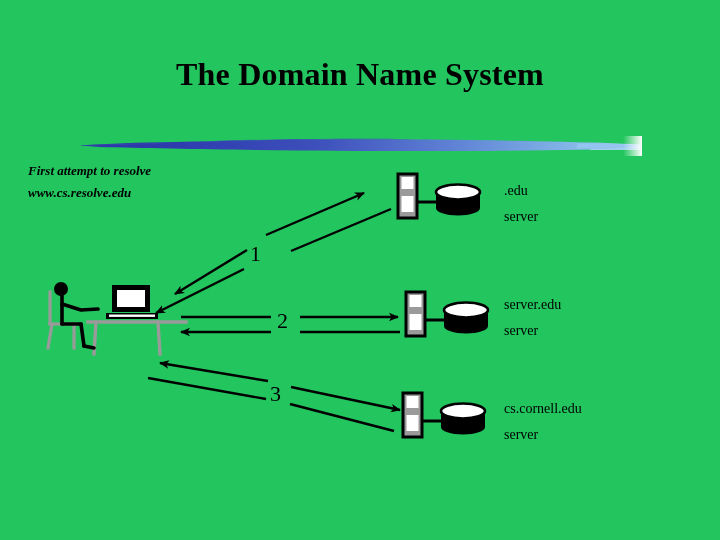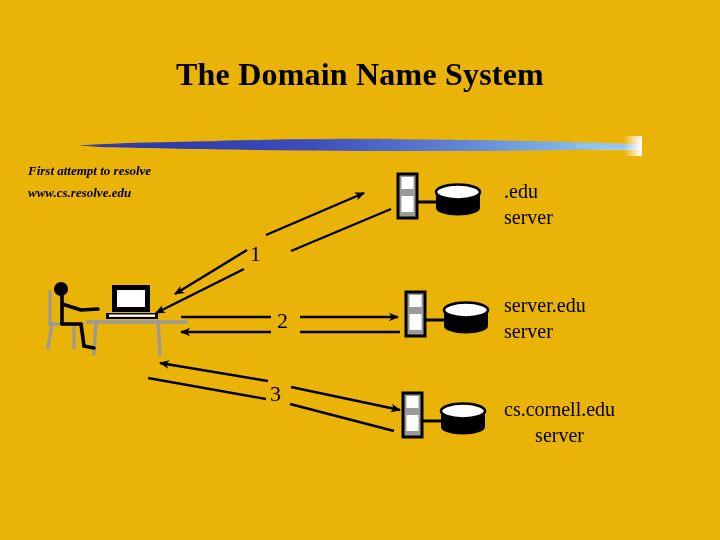--- a/index.html
+++ b/index.html
@@ -4,21 +4,21 @@
 <style>
   html, body {
     margin: 0;
     padding: 0;
     background: #ffffff;
   }
   #slide {
     position: relative;
     width: 720px;
     height: 540px;
-    background: #eab308;
+    background: #22c55e;
     overflow: hidden;
     font-family: "Liberation Serif", "DejaVu Serif", serif;
   }
 
   
   #slide-title {
     position: absolute;
     left: 0;
     top: 56px;
     width: 720px;
@@ -52,30 +52,30 @@
     font-size: 13px;
     line-height: 22px;
     color: #000000;
   }
   #caption .cap-line { display: block; white-space: nowrap; }
 
   
   .server-label {
     position: absolute;
     font-family: "Liberation Serif", "DejaVu Serif", serif;
-    font-size: 20px;
+    font-size: 14px;
     line-height: 26px;
     color: #000000;
     white-space: nowrap;
   }
   .server-label .lbl-line { display: block; }
 
   #label-edu      { left: 504px; top: 178px; }
   #label-cornell  { left: 504px; top: 292px; }
-  #label-cs       { left: 504px; top: 396px; text-align: center; }
+  #label-cs       { left: 504px; top: 396px; }
 
   
   .step-number {
     position: absolute;
     font-family: "Liberation Serif", "DejaVu Serif", serif;
     font-size: 22px;
     color: #000000;
     line-height: 1;
   }
   #step-1 { left: 250px; top: 243px; }

